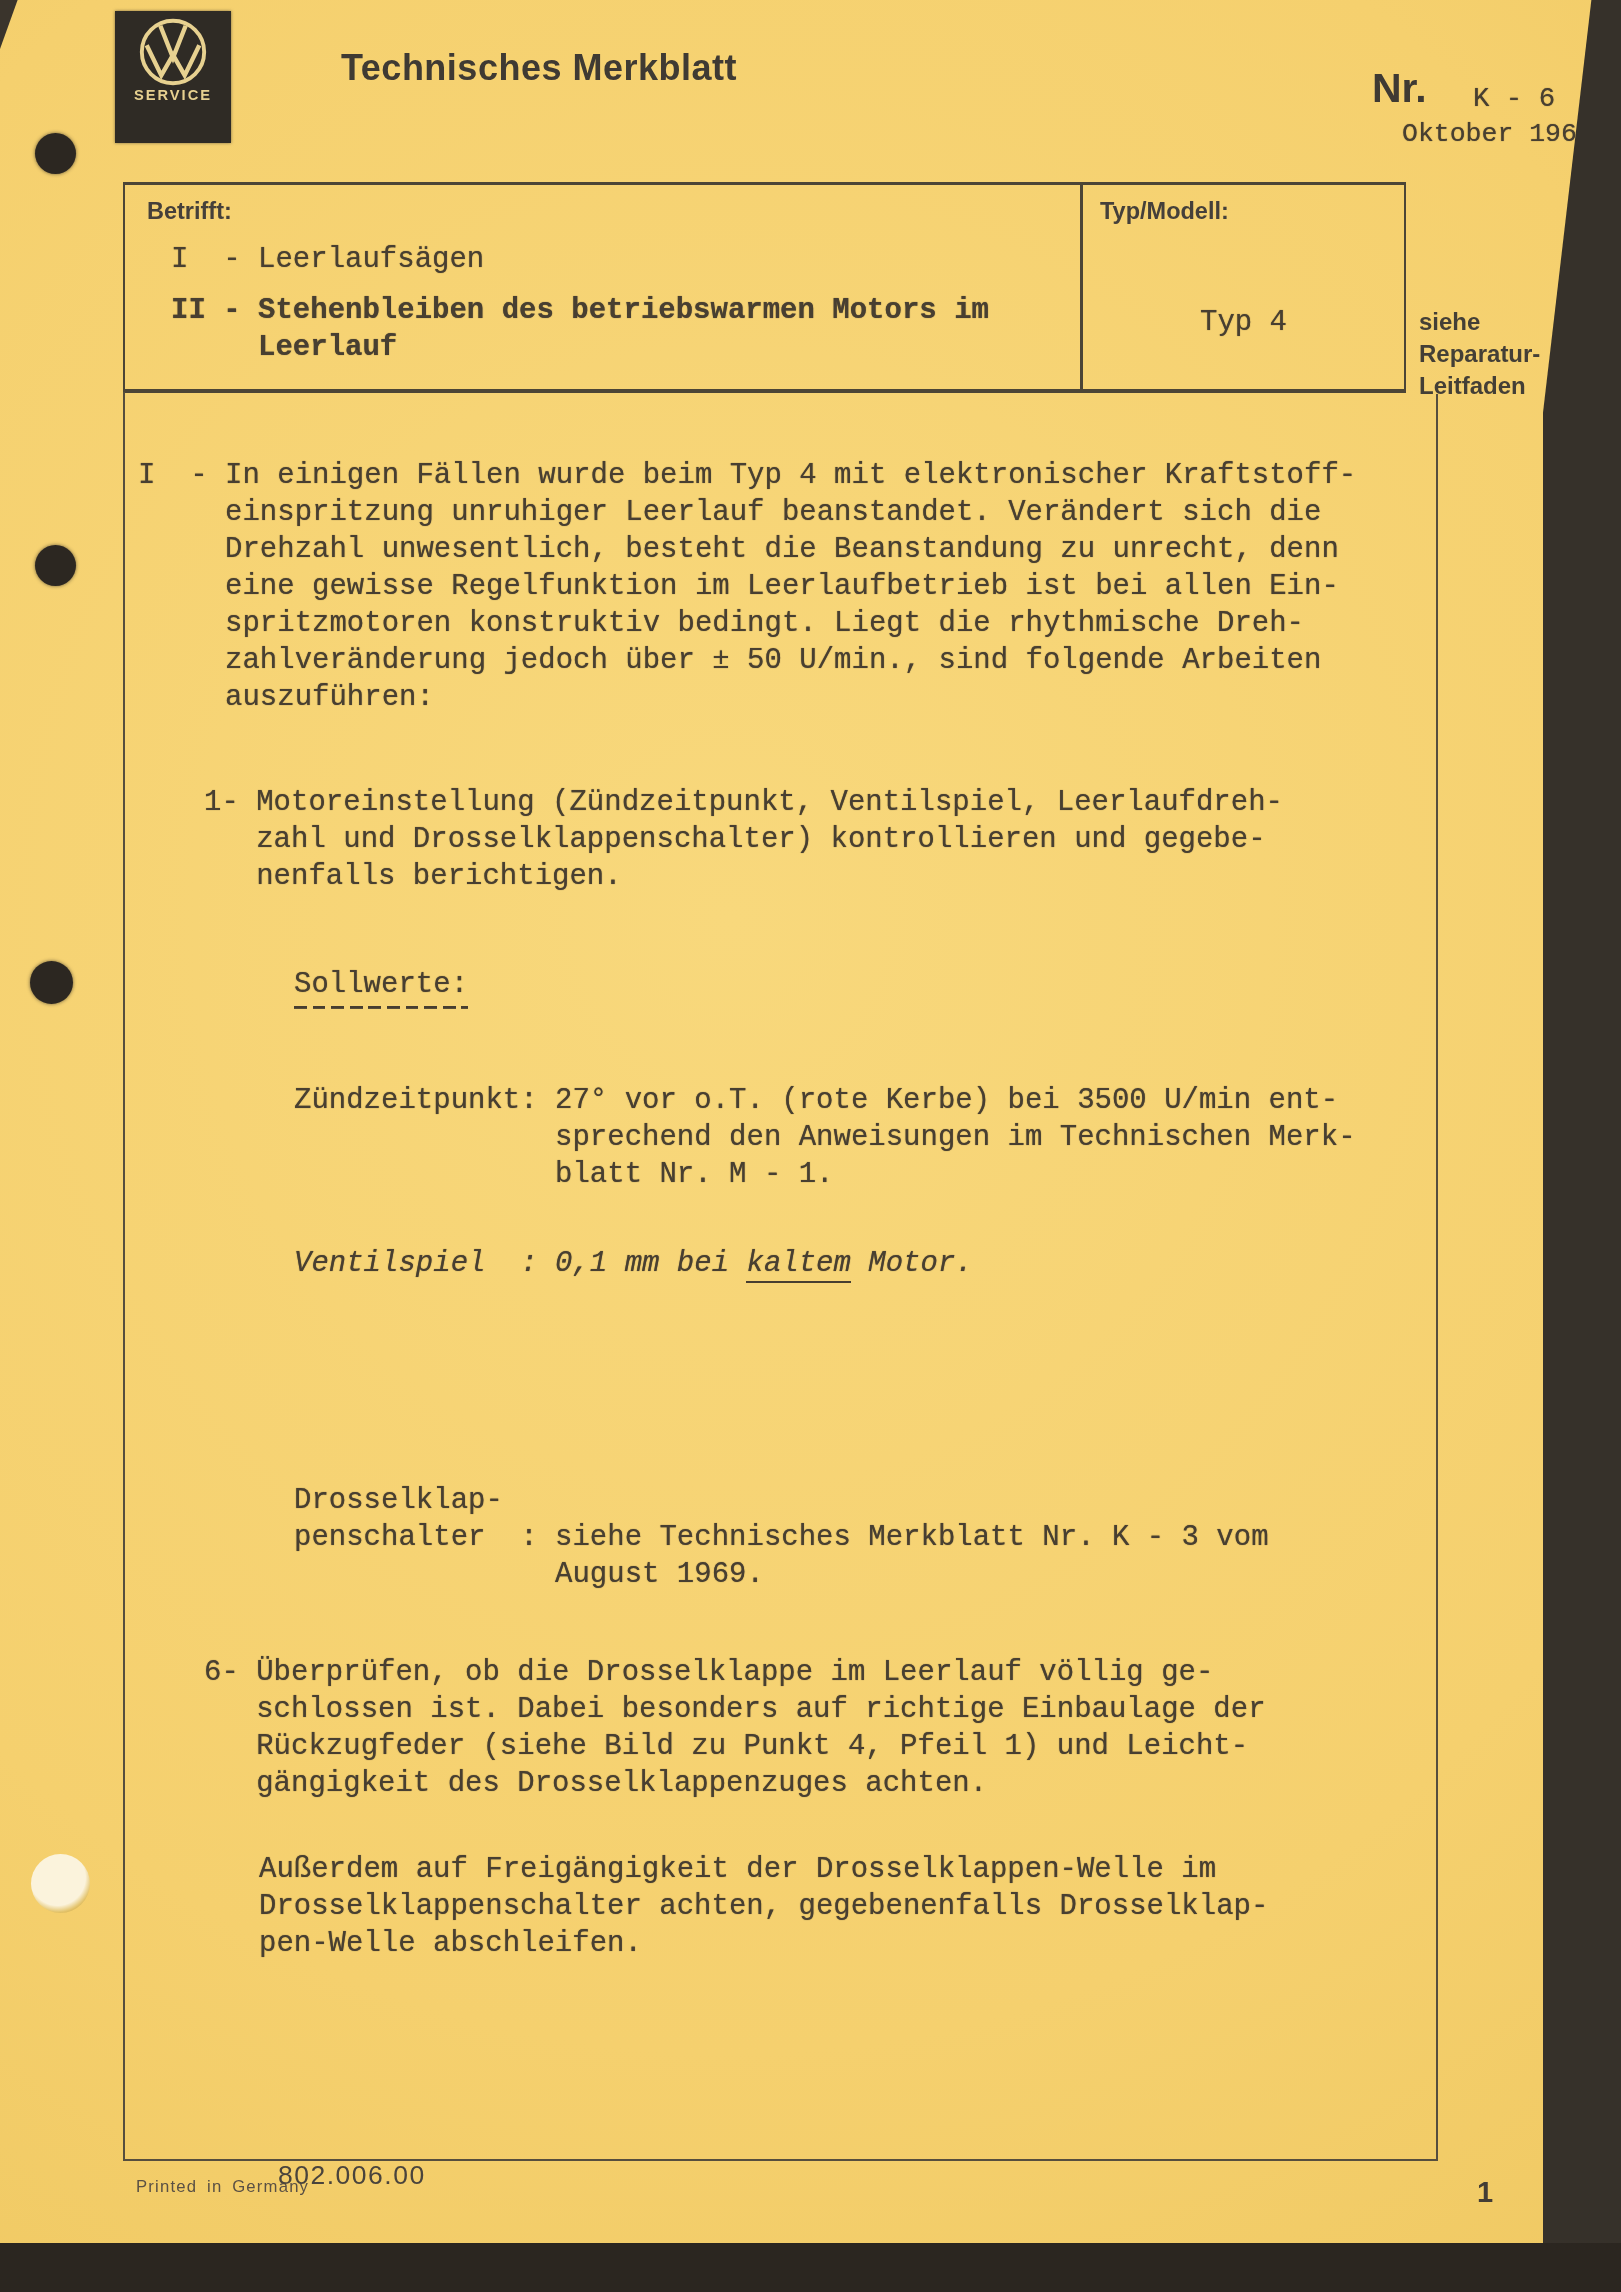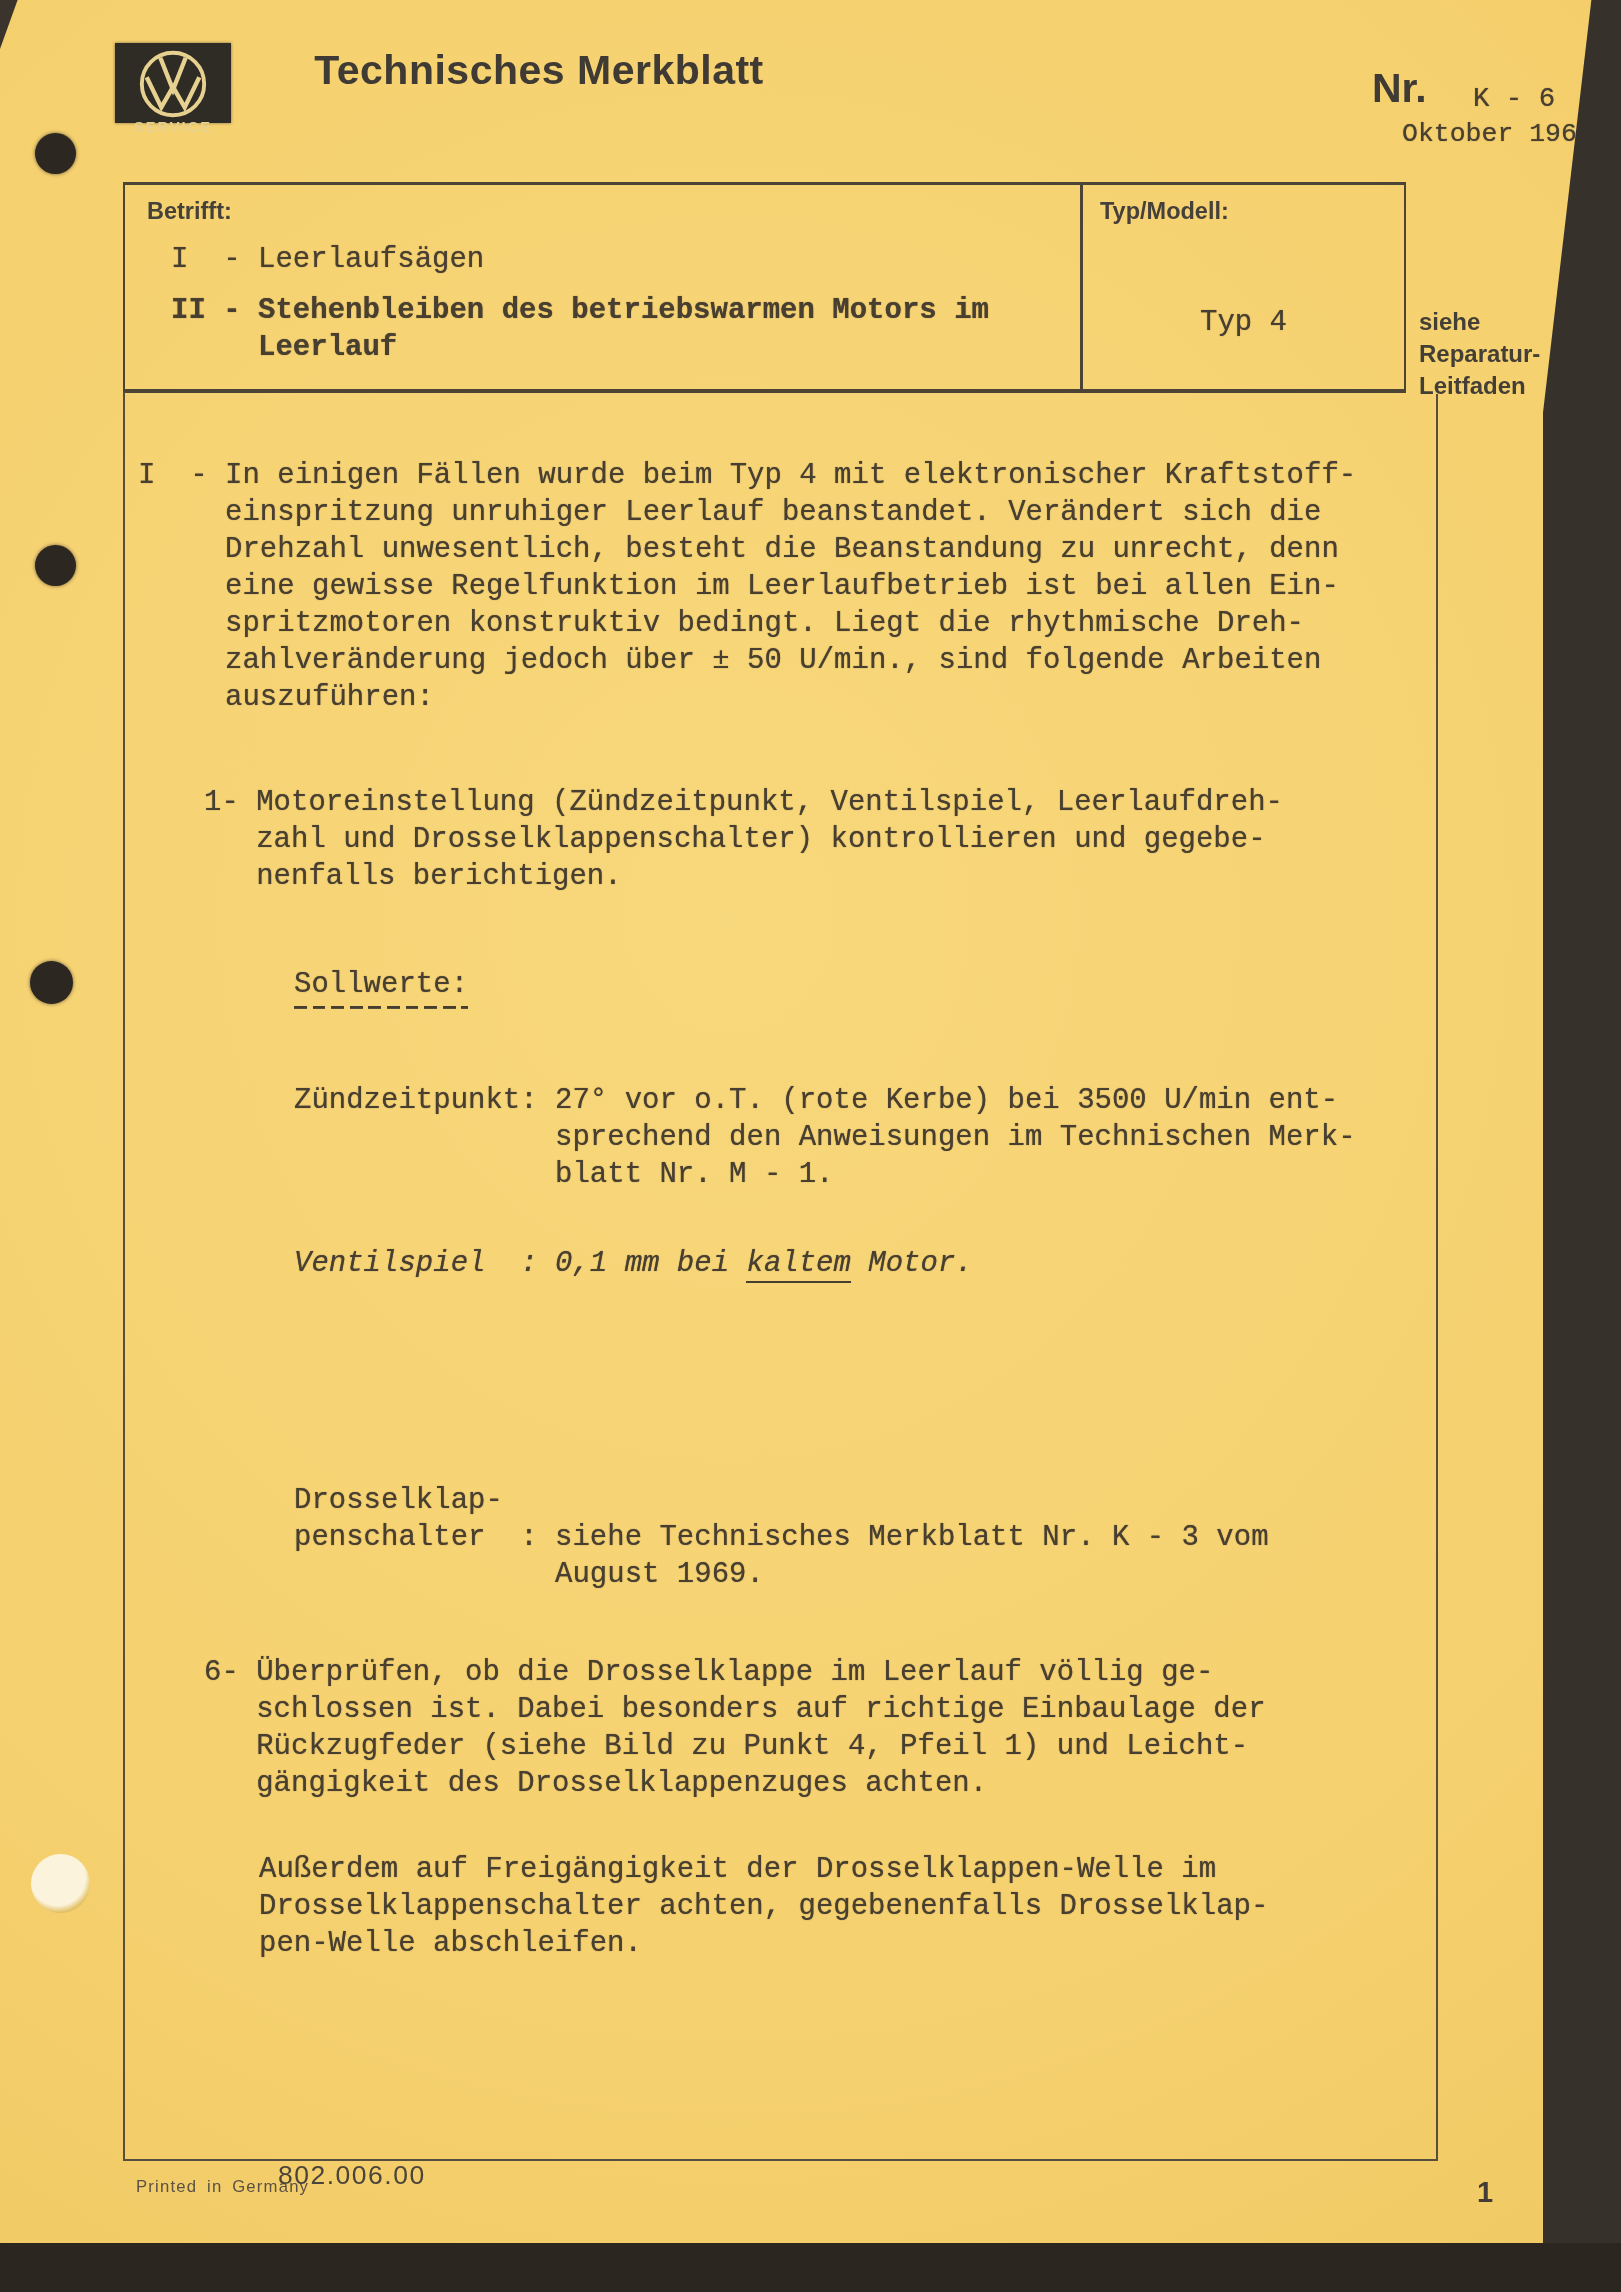--- a/index.html
+++ b/index.html
@@ -9,24 +9,24 @@
   }
   .print{font-family:"Liberation Sans","DejaVu Sans",sans-serif;color:#45403a;}
   .mono{
     font-family:"Liberation Mono","DejaVu Sans Mono",monospace;
     font-size:29px;line-height:37px;color:#483f31;white-space:pre;
     text-shadow:0 0 1px rgba(66,56,41,.8);
   }
   .abs{position:absolute;}
 
   
-  .badge{position:absolute;left:115px;top:43px;width:116px;height:80px;background:#2f2b25;box-shadow:0 0 2.9px rgba(47,43,37,.6);}
+  .badge{position:absolute;left:115px;top:11px;width:116px;height:132px;background:#2f2b25;box-shadow:0 0 2.9px rgba(47,43,37,.6);}
   .badge svg{display:block;margin:2.9px auto 0;}
   .service{font-family:"Liberation Sans","DejaVu Sans",sans-serif;font-size:14.7px;font-weight:bold;letter-spacing:2px;color:#e7d190;text-align:center;margin-top:-2.9px;}
-  .doc-title{position:absolute;left:235px;top:47px;width:608px;text-align:center;font-size:41px;font-weight:bold;letter-spacing:0.5px;color:#3f3a33;}
+  .doc-title{position:absolute;left:235px;top:47px;width:608px;text-align:center;font-size:36px;font-weight:bold;letter-spacing:0.5px;color:#3f3a33;}
   .nr-label{position:absolute;left:1372px;top:65px;font-size:41px;font-weight:bold;color:#3f3a33;}
   .nr-value{position:absolute;left:1473px;top:80px;font-size:27.4px;}
   .doc-date{position:absolute;left:1402px;top:116px;font-size:26.5px;}
 
   
   .hbox{position:absolute;left:123px;top:182px;width:1283px;height:211px;border:2.9px solid #4c4536;border-top-width:3.9px;border-bottom-width:4.9px;box-sizing:border-box;}
   .hbox-divider{position:absolute;left:1080px;top:182px;width:2.9px;height:211px;background:#4c4536;}
   .betrifft{position:absolute;left:147px;top:198px;font-size:23.5px;font-weight:bold;}
   .typlabel{position:absolute;left:1100px;top:198px;font-size:23.5px;font-weight:bold;}
   .subject1{position:absolute;left:171px;top:241px;}

